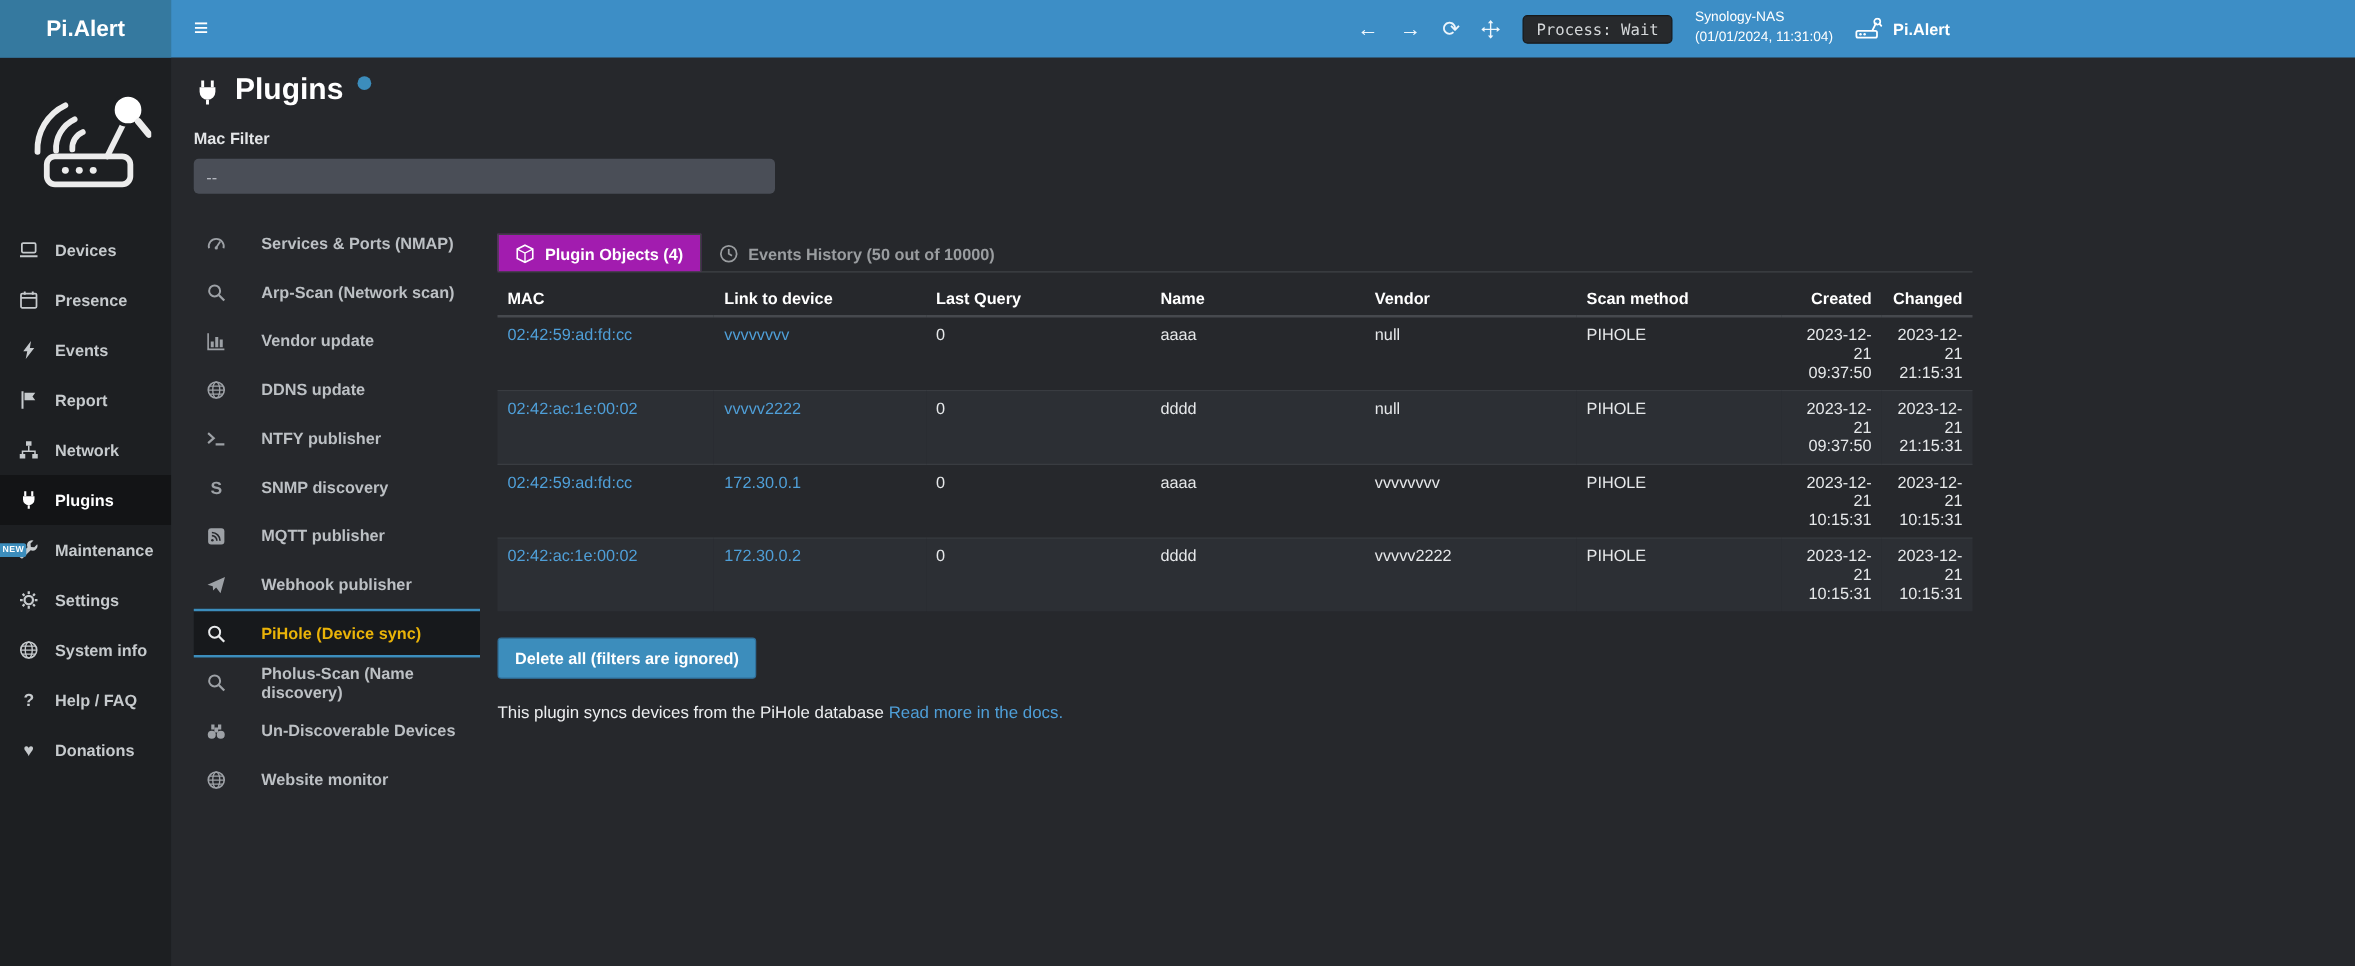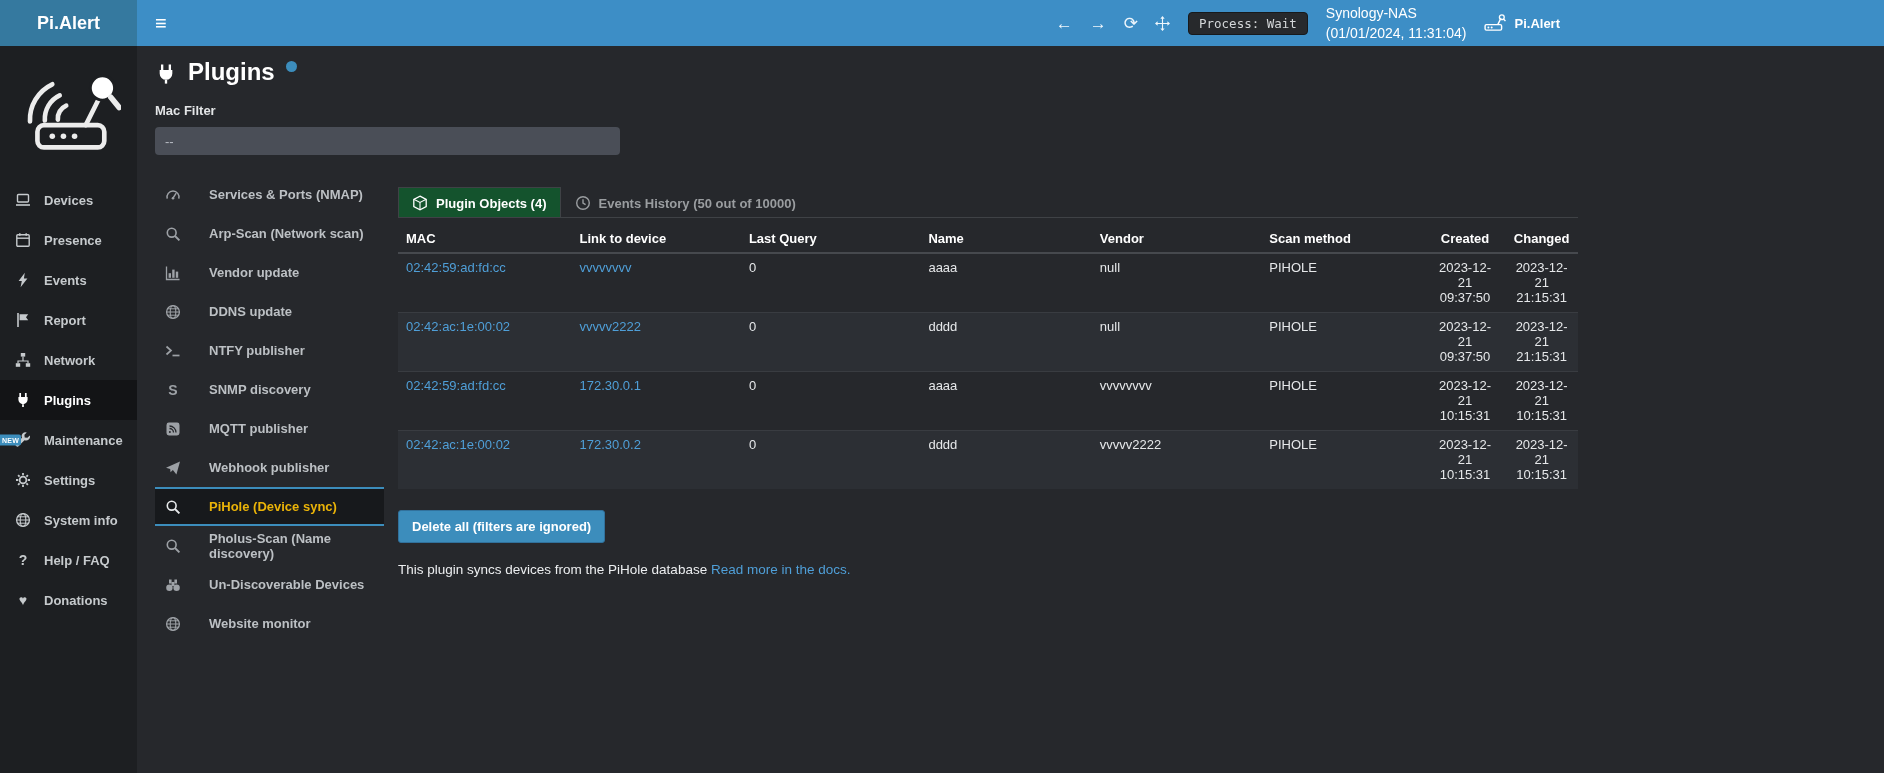--- a/index.html
+++ b/index.html
@@ -11,21 +11,21 @@
   .topbar{position:absolute;top:0;left:0;right:0;height:46px;background:#3d8ec6;display:flex;z-index:5;}
   .brand{width:137px;height:46px;background:#35799f;color:#fff;font-size:18px;font-weight:700;
          display:flex;align-items:center;justify-content:center;cursor:pointer;}
   .topnav{flex:1;position:relative;display:flex;align-items:center;}
   .hamburger{color:#fff;font-size:20px;padding:0 18px;cursor:pointer;line-height:46px;}
   .top-right{position:absolute;right:324px;top:0;height:46px;display:flex;align-items:center;gap:18px;color:#fff;}
   .nav-icons{display:flex;align-items:center;gap:17px;font-size:17px;}
   .nav-icon{cursor:pointer;color:#eef6fc;display:flex;align-items:center;line-height:1;}
   .process-badge{font-family:"DejaVu Sans Mono","Liberation Mono",monospace;font-size:12.5px;background:#27292c;
                  border:1px solid #17191b;color:#d4d7d9;padding:3px 10px;border-radius:4px;white-space:nowrap;}
-  .host{font-size:14px;line-height:1.45;color:#fff;}
+  .host{font-size:11px;line-height:1.45;color:#fff;}
   .right-brand{display:flex;align-items:center;gap:8px;font-weight:700;font-size:13px;}
 
   
   .sidebar{position:absolute;top:46px;left:0;width:137px;bottom:0;background:#1d1f22;}
   .logo-wrap{height:128px;display:flex;align-items:center;justify-content:center;padding-top:8px;}
   .side-menu{list-style:none;margin-top:6px;}
   .side-item{position:relative;height:40px;display:flex;align-items:center;gap:13px;padding-left:15px;
              color:#c6cacd;font-size:13px;font-weight:600;cursor:pointer;}
   .side-item.active{background:#131416;color:#fff;}
   .new-badge{position:absolute;left:0;top:50%;transform:translateY(-50%);background:#3c8dbc;color:#fff;
@@ -48,28 +48,28 @@
   .pn-item{height:39px;display:flex;align-items:center;gap:28px;padding:0 8px 0 10px;color:#bcc0c4;
            font-size:13px;font-weight:600;cursor:pointer;border-top:2px solid transparent;border-bottom:2px solid transparent;}
   .pn-item .icn,.pn-item .glyph-icn{color:#9da1a6;}
   .pn-item.active{background:#17191c;border-top-color:#3c8dbc;border-bottom-color:#3c8dbc;color:#eab308;}
   .pn-item.active .icn,.pn-item.active .glyph-icn{color:#e8eaec;}
 
   .panel{margin-left:14px;width:1180px;margin-top:12px;}
   .tabbar{display:flex;border-bottom:1px solid #3f4246;}
   .tab{display:flex;align-items:center;gap:8px;padding:7px 13px 6px;font-size:13px;font-weight:600;
        color:#9a9da0;cursor:pointer;border:1px solid transparent;border-bottom:none;}
-  .tab.active{background:#14532d;border-color:#3f4246;color:#fff;text-align:center;}
+  .tab.active{background:#a21caf;border-color:#3f4246;color:#fff;text-align:center;}
 
   .obj-table{width:100%;border-collapse:collapse;margin-top:7px;}
   .obj-table th{text-align:left;font-size:13px;color:#fff;padding:6px 8px;border-bottom:2px solid #46494e;}
   .obj-table td{font-size:13px;color:#e6e8ea;padding:6px 8px 7px;vertical-align:top;border-top:1px solid #393c41;}
   .obj-table tbody tr:nth-child(even){background:#2c2f34;}
   .obj-table a{color:#4f9fd8;text-decoration:none;cursor:pointer;}
-  th.num,td.num{text-align:center;}
+  th.num,td.num{text-align:right;}
 
   .delete-btn{margin-top:21px;background:#3c8dbc;border:1px solid #31719c;color:#fff;font-size:13px;
               font-weight:600;padding:8px 13px;border-radius:3px;cursor:pointer;font-family:inherit;display:block;}
   .plugin-note{margin-top:19px;font-size:13.5px;color:#eceef0;}
   .plugin-note a{color:#4f9fd8;text-decoration:none;cursor:pointer;}
 </style>
 </head>
 <body>
 
 <div class="app">

